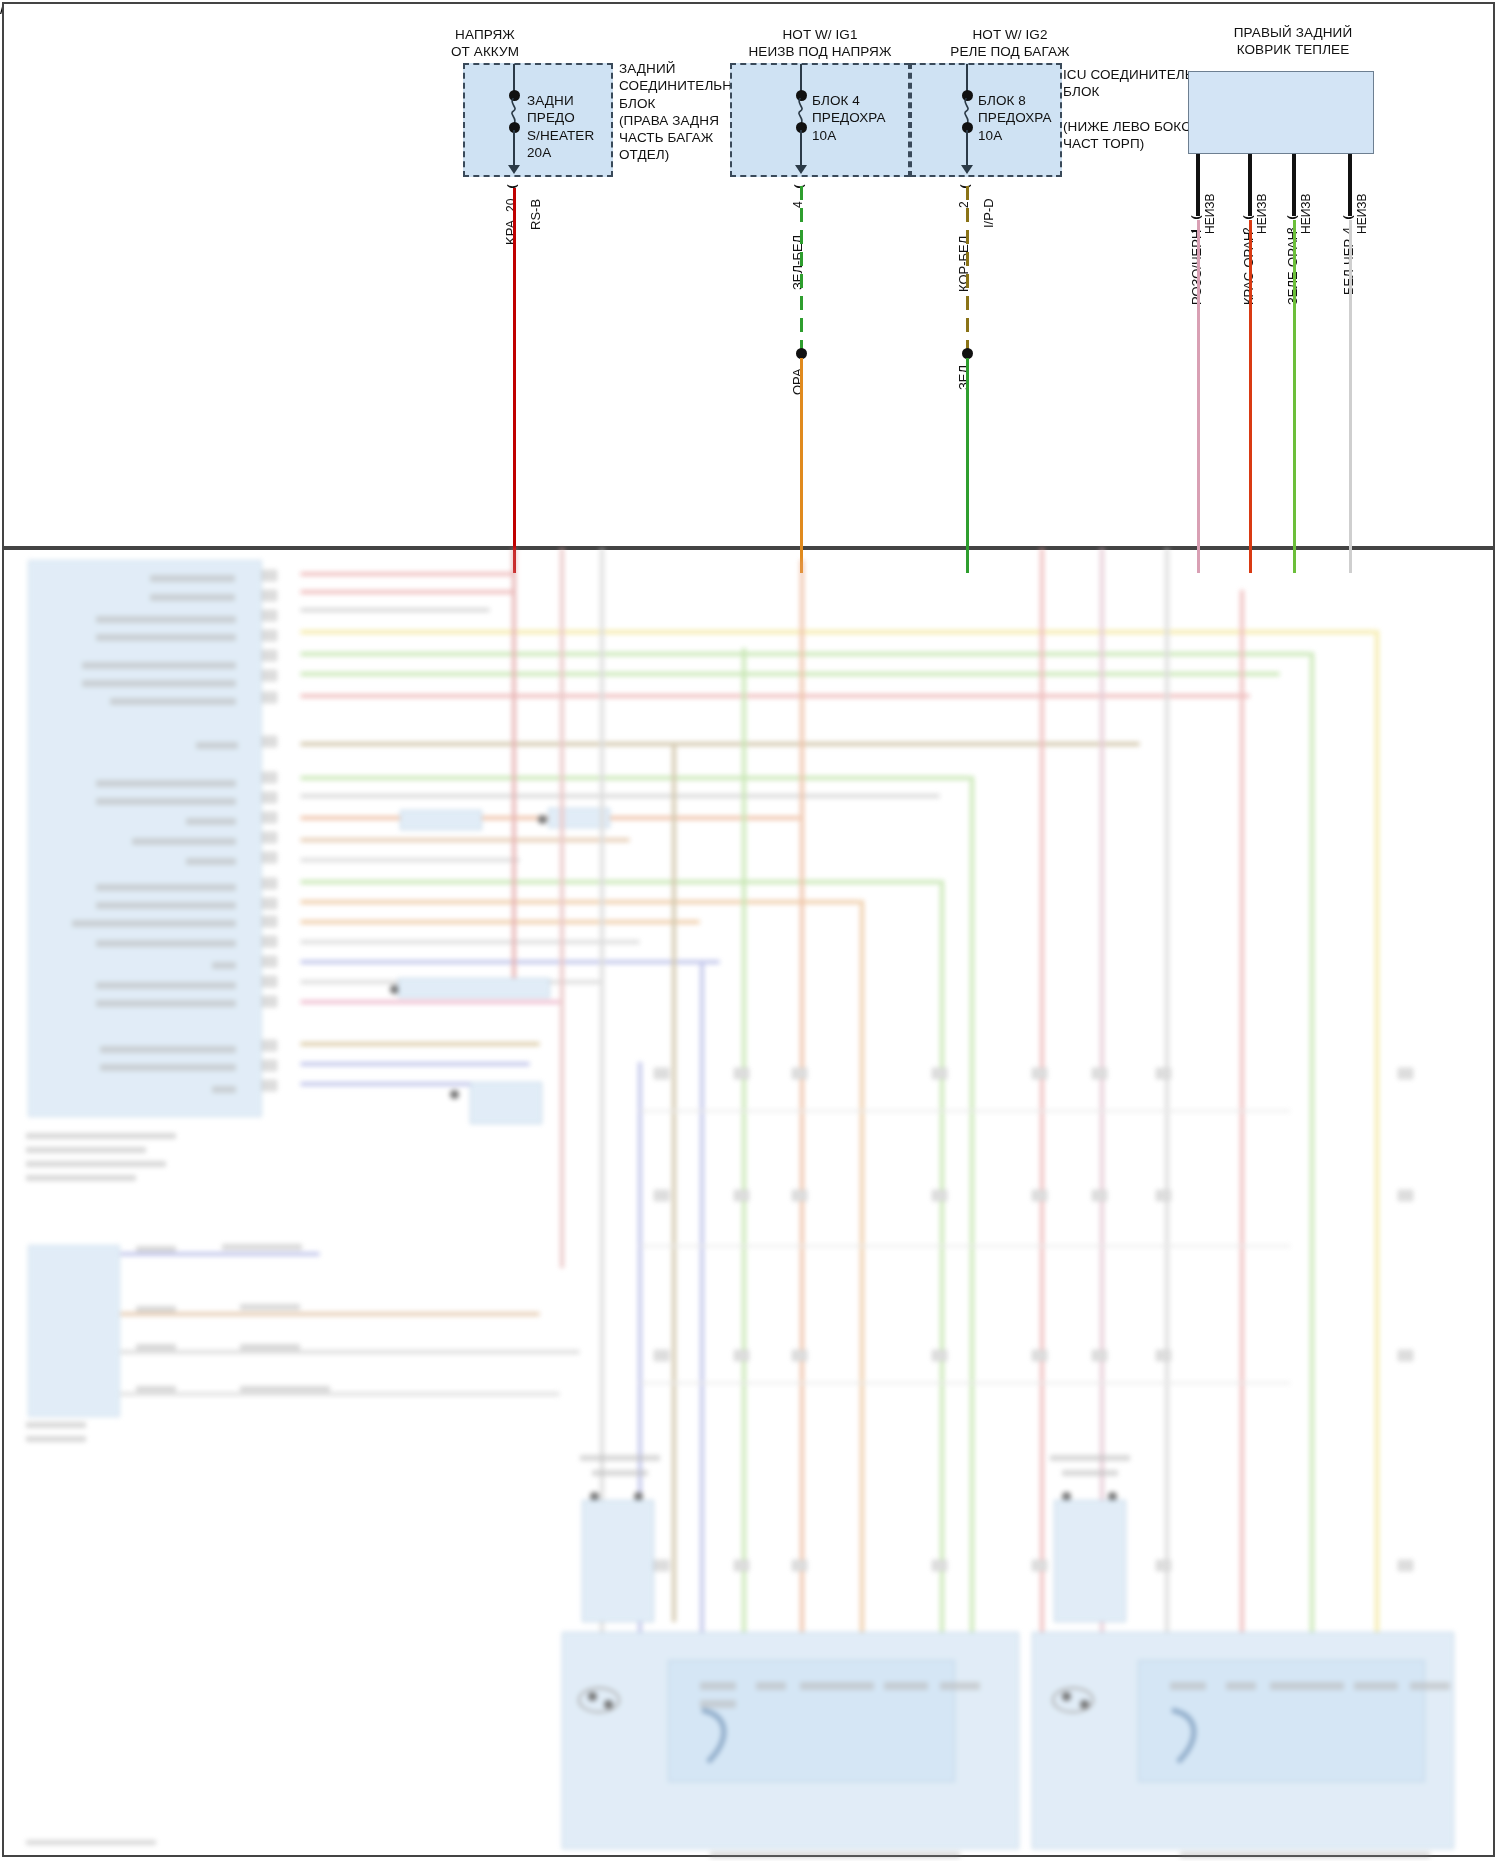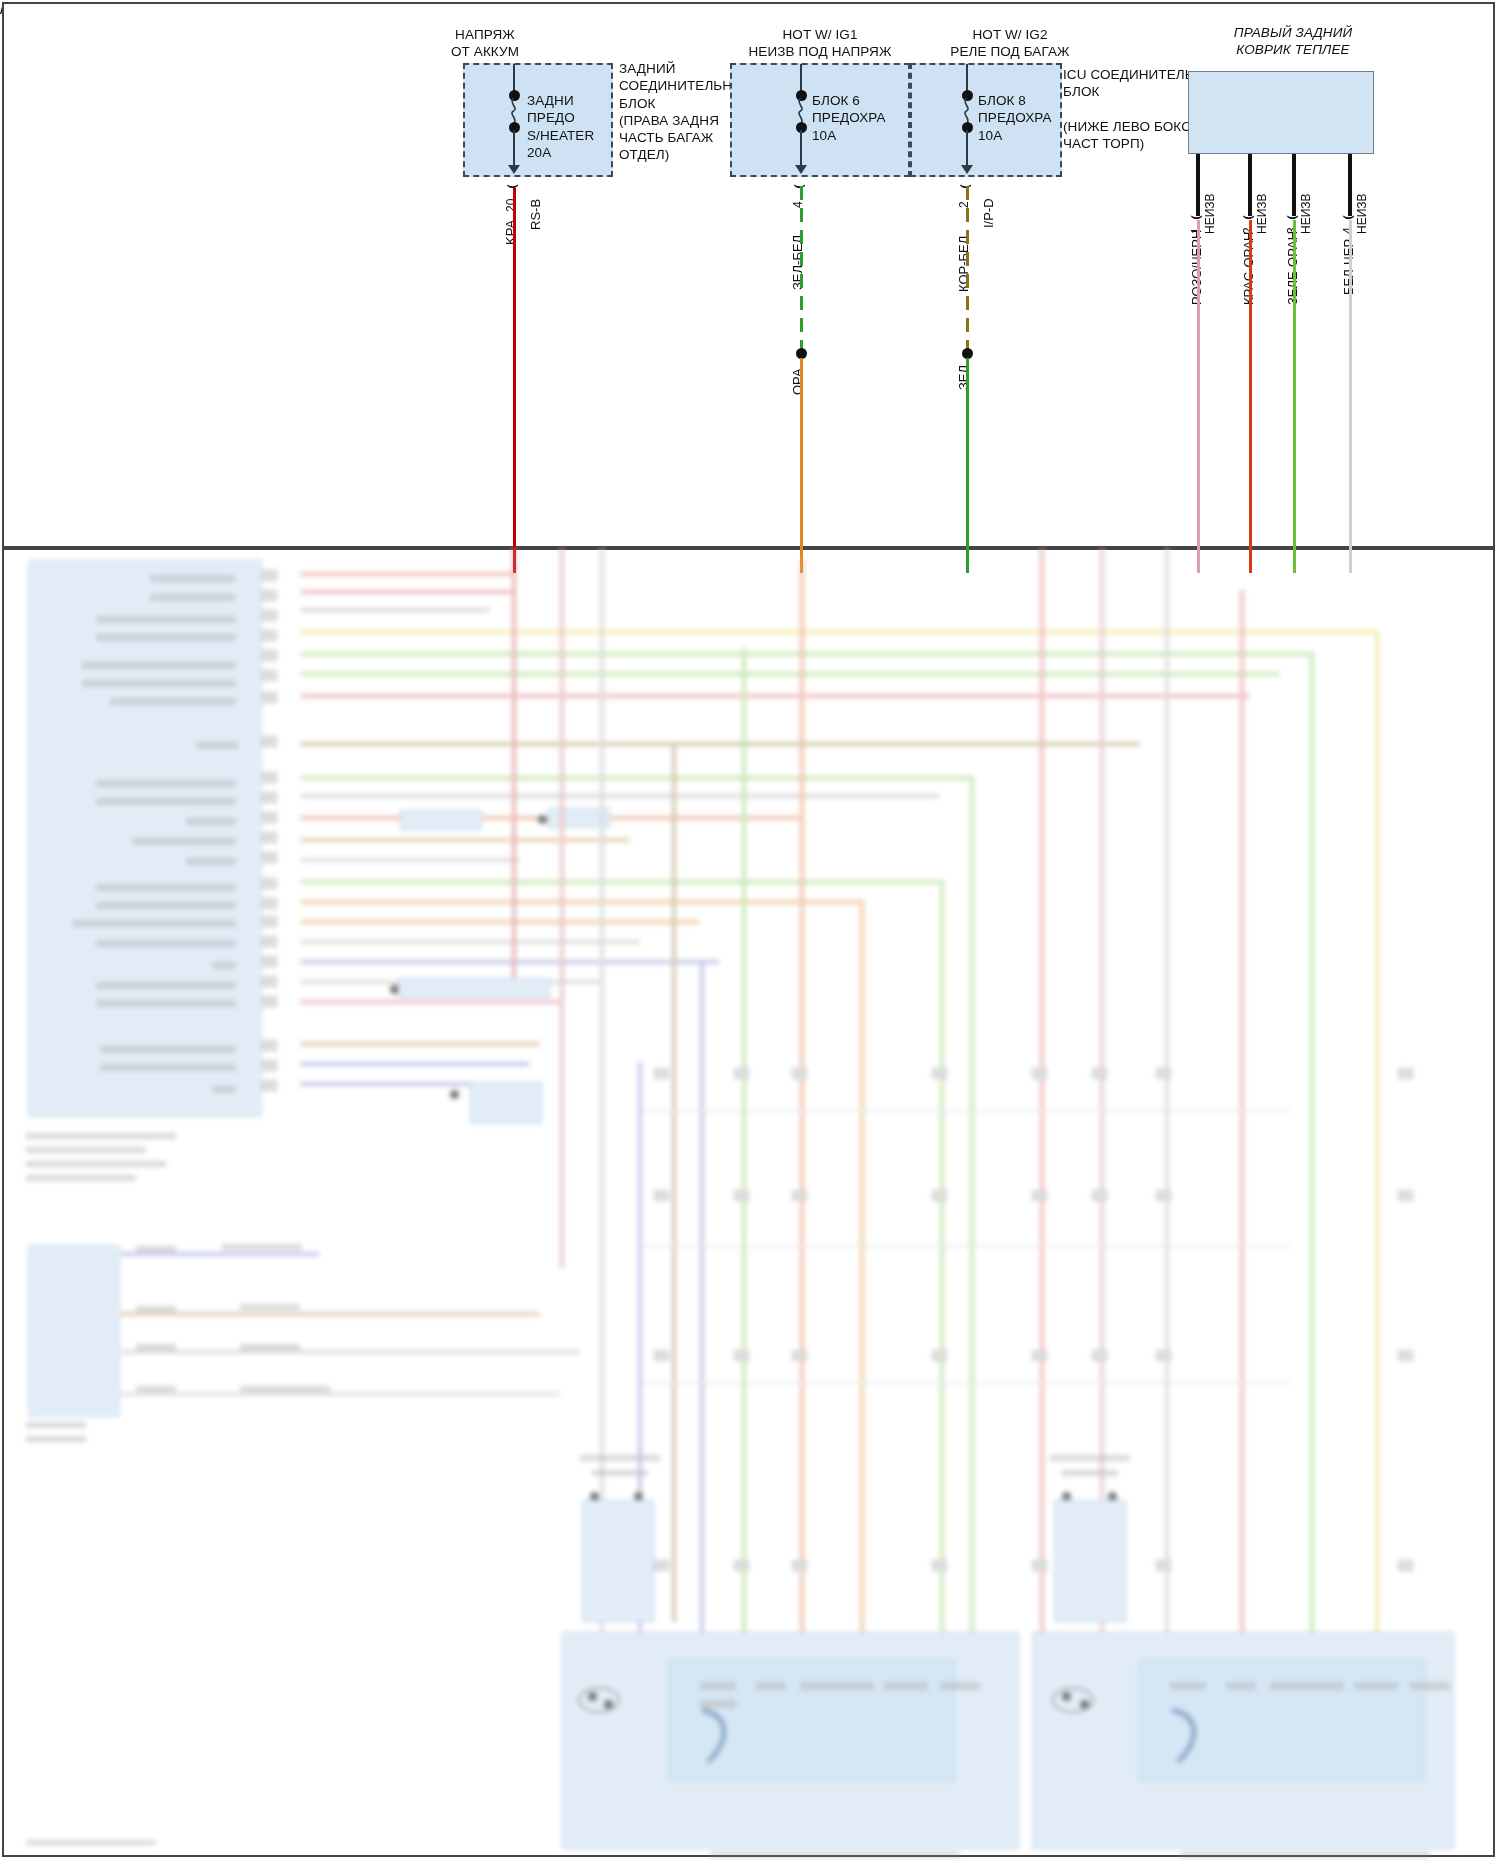--- a/index.html
+++ b/index.html
@@ -88,21 +88,21 @@
 
   <div class="fuse-line" style="left:800px;top:64px;height:30px;"></div>
   <div class="dot" style="left:796px;top:90px;"></div>
   <svg class="fuse-z" style="left:794px;top:98px;" viewBox="0 0 13 26">
     <path d="M6.5 0 C 1 5, 12 10, 6.5 13 C 1 16, 12 21, 6.5 26" fill="none" stroke="#2b3a47" stroke-width="1.6"></path>
   </svg>
   <div class="dot" style="left:796px;top:122px;"></div>
   <div class="fuse-line" style="left:800px;top:130px;height:38px;"></div>
   <div class="arrow" style="left:795px;top:165px;"></div>
 
-  <div class="lbl" style="left:812px;top:92px;width:105px;">БЛОК 6
+  <div class="lbl" style="left:812px;top:92px;width:105px;">БЛОК 4
 ПРЕДОХРА
 10A</div>
 
   <div class="cup" style="left:793px;top:174px;">⌣</div>
   <div class="vlbl sm" style="left:791px;top:208px;">4</div>
   <div class="vlbl" style="left:790px;top:290px;">ЗЕЛ-БЕЛ</div>
 
   
   <div class="wv" style="left:800px;top:186px;height:164px;
        background:repeating-linear-gradient(to bottom,#2e9e2e 0 14px,transparent 14px 22px);"></div>
@@ -141,21 +141,21 @@
   <div class="wv" style="left:966px;top:358px;height:215px;background:#2e9e2e;"></div>
 
   
   <div class="lbl" style="left:1063px;top:66px;width:180px;">ICU СОЕДИНИТЕЛЬ
 БЛОК
 
 (НИЖЕ ЛЕВО БОКО
 ЧАСТ ТОРП)</div>
 
   
-  <div class="lbl c" style="left:1188px;top:24px;width:210px;font-style:italic;">ПРАВЫЙ ЗАДНИЙ
+  <div class="lbl c" style="left:1188px;top:24px;width:210px;">ПРАВЫЙ ЗАДНИЙ
 КОВРИК ТЕПЛЕЕ</div>
 
   <div class="sbox" style="left:1188px;top:71px;width:186px;height:83px;"></div>
 
   
   <div class="wv" style="left:1196px;top:154px;height:62px;background:#111;width:4px;"></div>
   <div class="cup" style="left:1190px;top:205px;">⌣</div>
   <div class="vlbl sm" style="left:1189px;top:234px;">1</div>
   <div class="vlbl sm" style="left:1203px;top:234px;">НЕИЗВ</div>
   <div class="vlbl" style="left:1189px;top:305px;">РОЗО/ЧЕРН</div>

